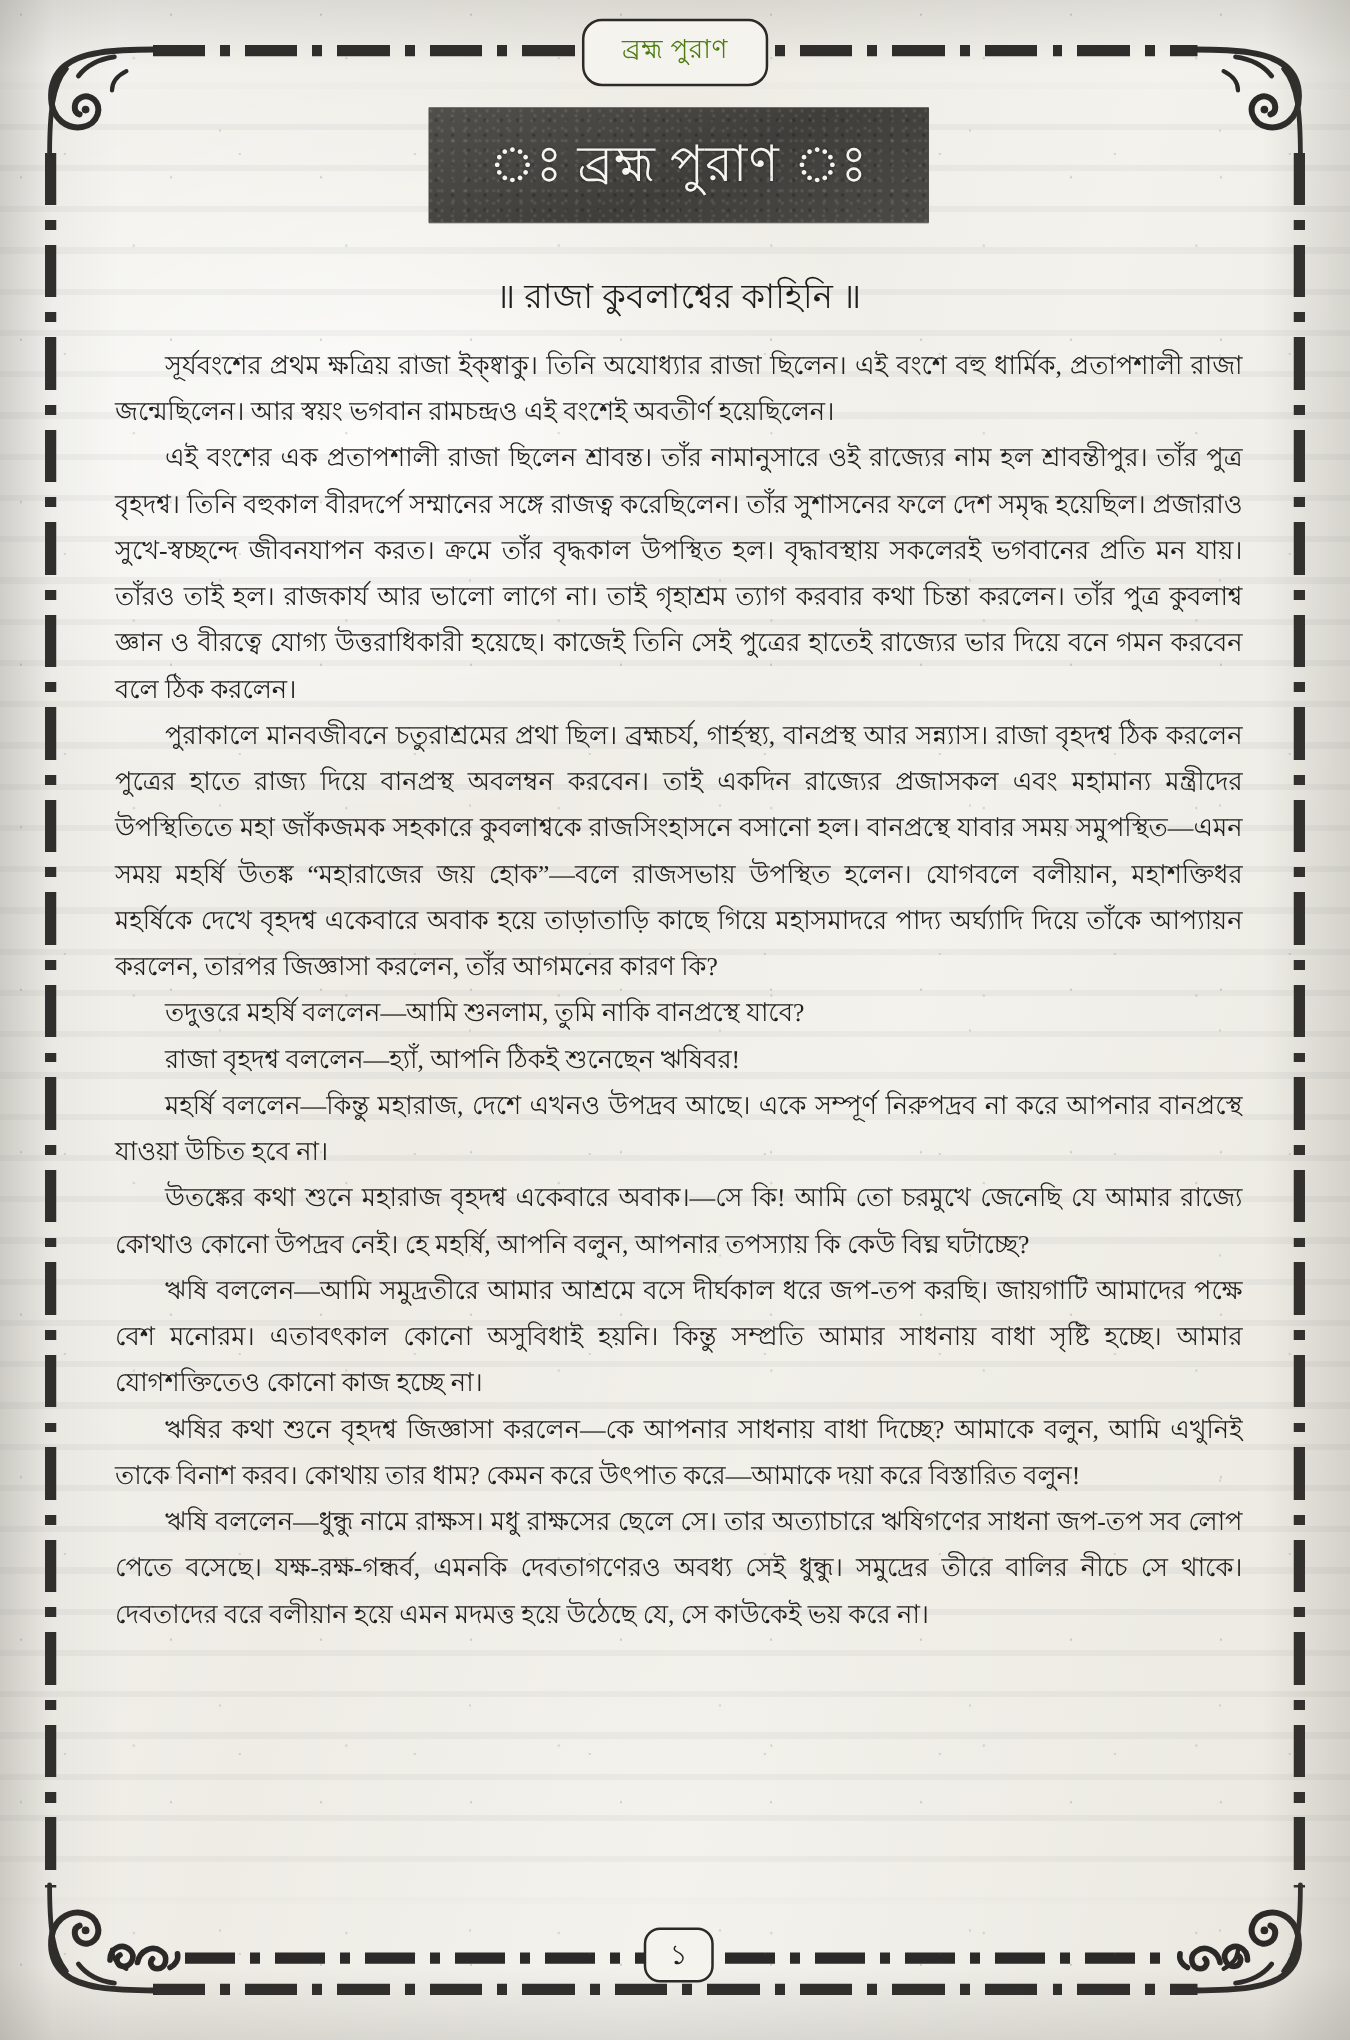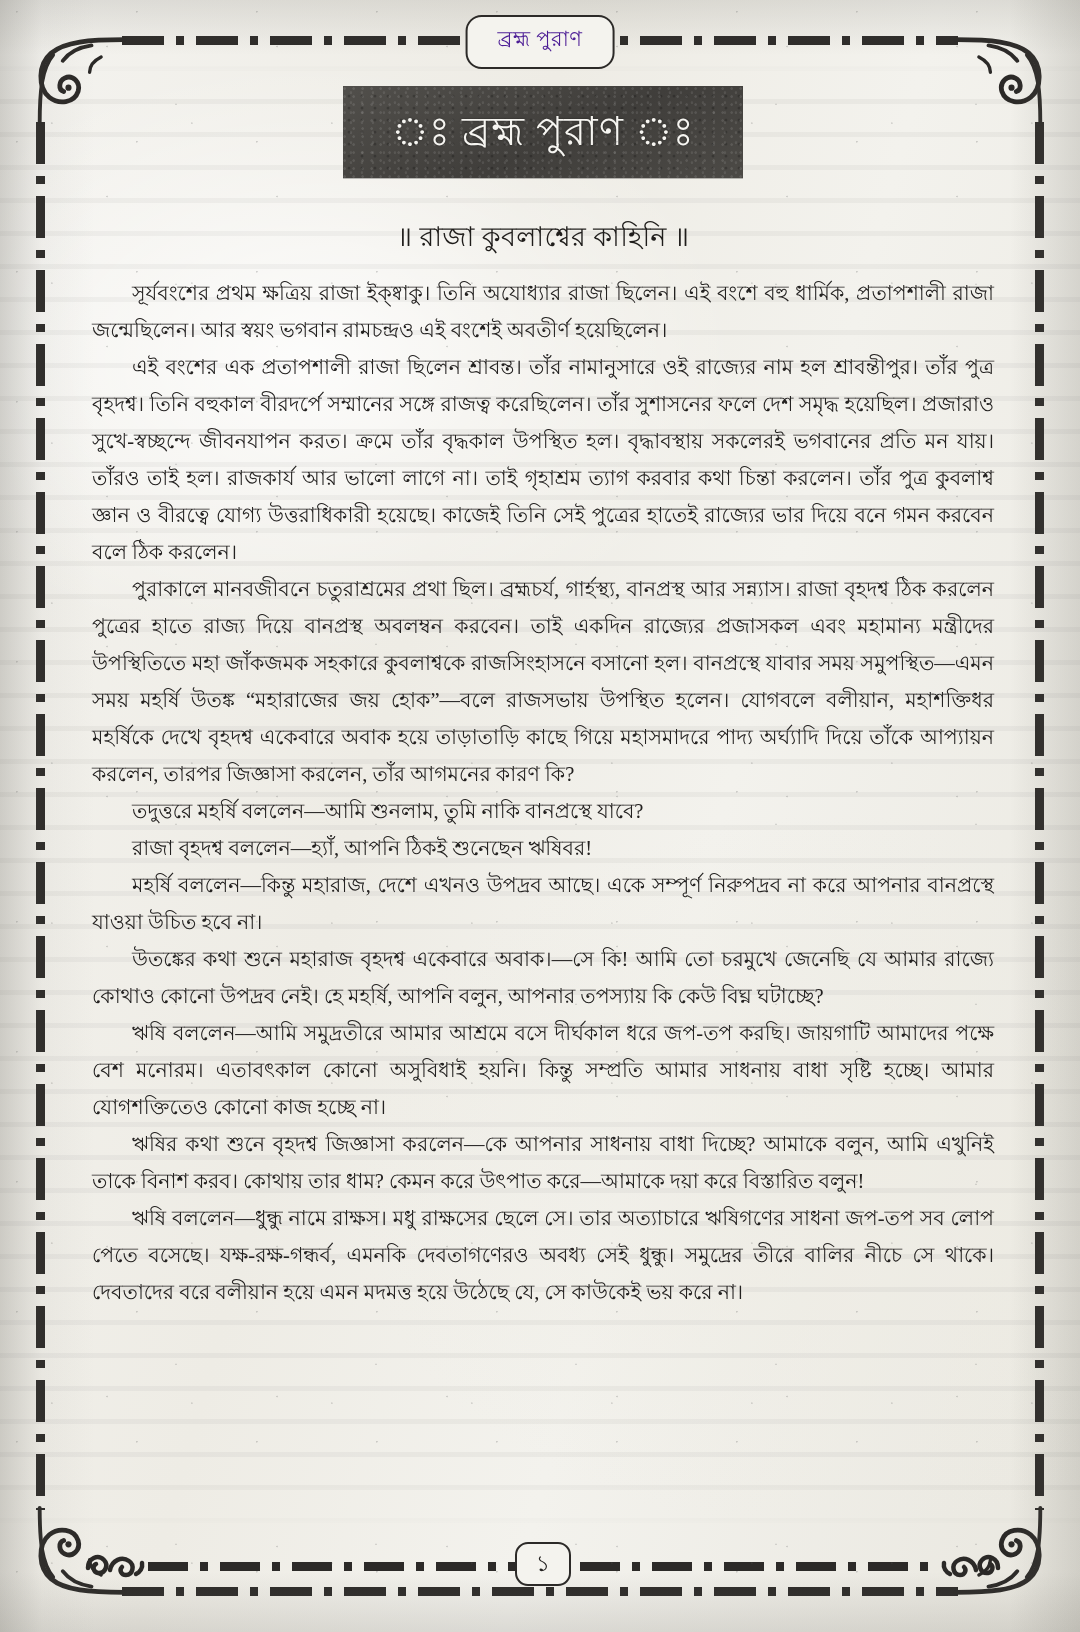--- a/index.html
+++ b/index.html
@@ -76,21 +76,21 @@
   
   .header-tab{
     position:absolute;top:15px;left:50%;transform:translateX(-50%);
     border:2.5px solid #2c2a28;border-radius:16px;
     background:#f4f3ee;
     padding:6px 30px 9px;
     z-index:4;
   }
   .header-tab .t{
     font-family:"Liberation Serif", serif;
-    font-size:21px;color:#4c1d95;letter-spacing:.5px;white-space:nowrap;
+    font-size:21px;color:#4d7c0f;letter-spacing:.5px;white-space:nowrap;
   }
 
   
   .content{
     position:absolute;left:92px;right:86px;top:86px;bottom:120px;
   }
 
   
   .banner{
     margin:0 auto;

